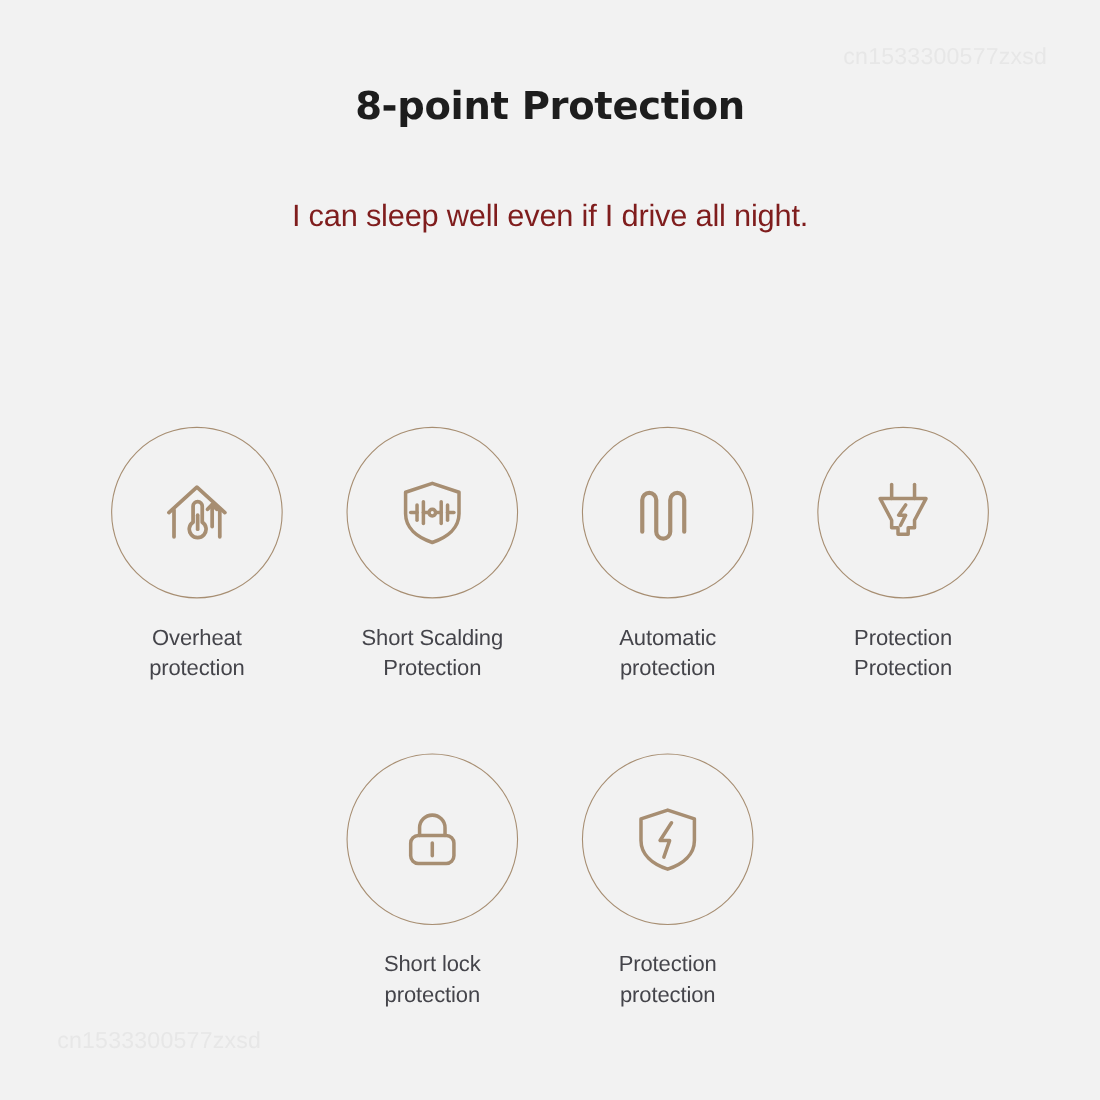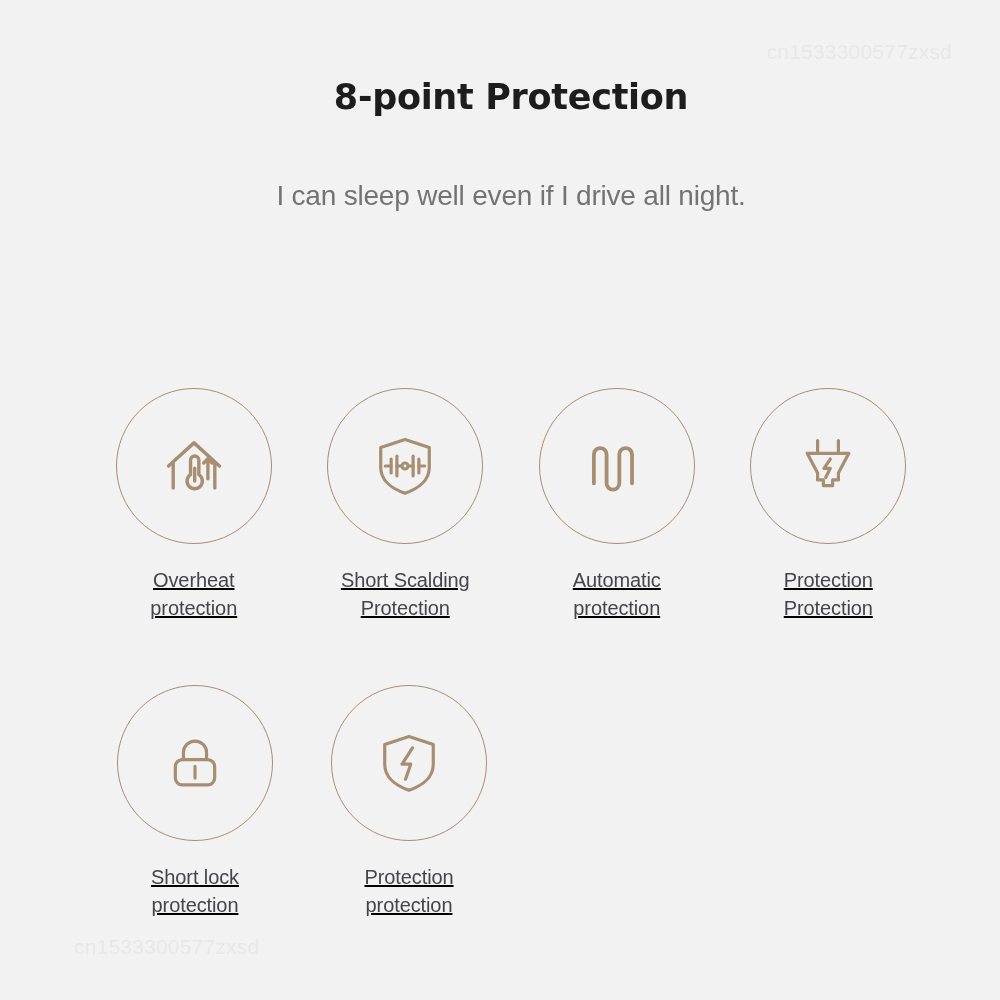--- a/index.html
+++ b/index.html
@@ -12,21 +12,20 @@
     background: #f2f2f2;
     font-family: "Liberation Sans", sans-serif;
     position: relative;
     overflow: hidden;
     -webkit-font-smoothing: antialiased;
   }
 
   .page {
     position: absolute;
     inset: 0;
-    margin-left: 22px;
   }
 
   
   .watermark {
     position: absolute;
     font-family: "Liberation Sans", sans-serif;
     font-size: 21px;
     letter-spacing: 0.2px;
     color: #e7e7e7;
     white-space: nowrap;
@@ -57,37 +56,36 @@
     color: #1d1d1d;
     letter-spacing: -0.3px;
     line-height: 1.1;
   }
   .subtitle {
     margin: 0;
     padding-top: 62px;
     font-family: "Liberation Sans", sans-serif;
     font-size: 28px;
     font-weight: 400;
-    color: #737373;
+    color: #7f1d1d;
     letter-spacing: -0.2px;
     line-height: 1.2;
   }
 
   
   .grid {
     position: absolute;
     left: 66px;
     right: 66px;
     top: 388px;
   }
   .row {
     display: flex;
-    justify-content: flex-start;
+    justify-content: center;
     align-items: flex-start;
-    text-decoration: underline;
   }
   .row + .row {
     margin-top: 62px;
   }
   .feature {
     width: 214px;
     display: flex;
     flex-direction: column;
     align-items: center;
   }

